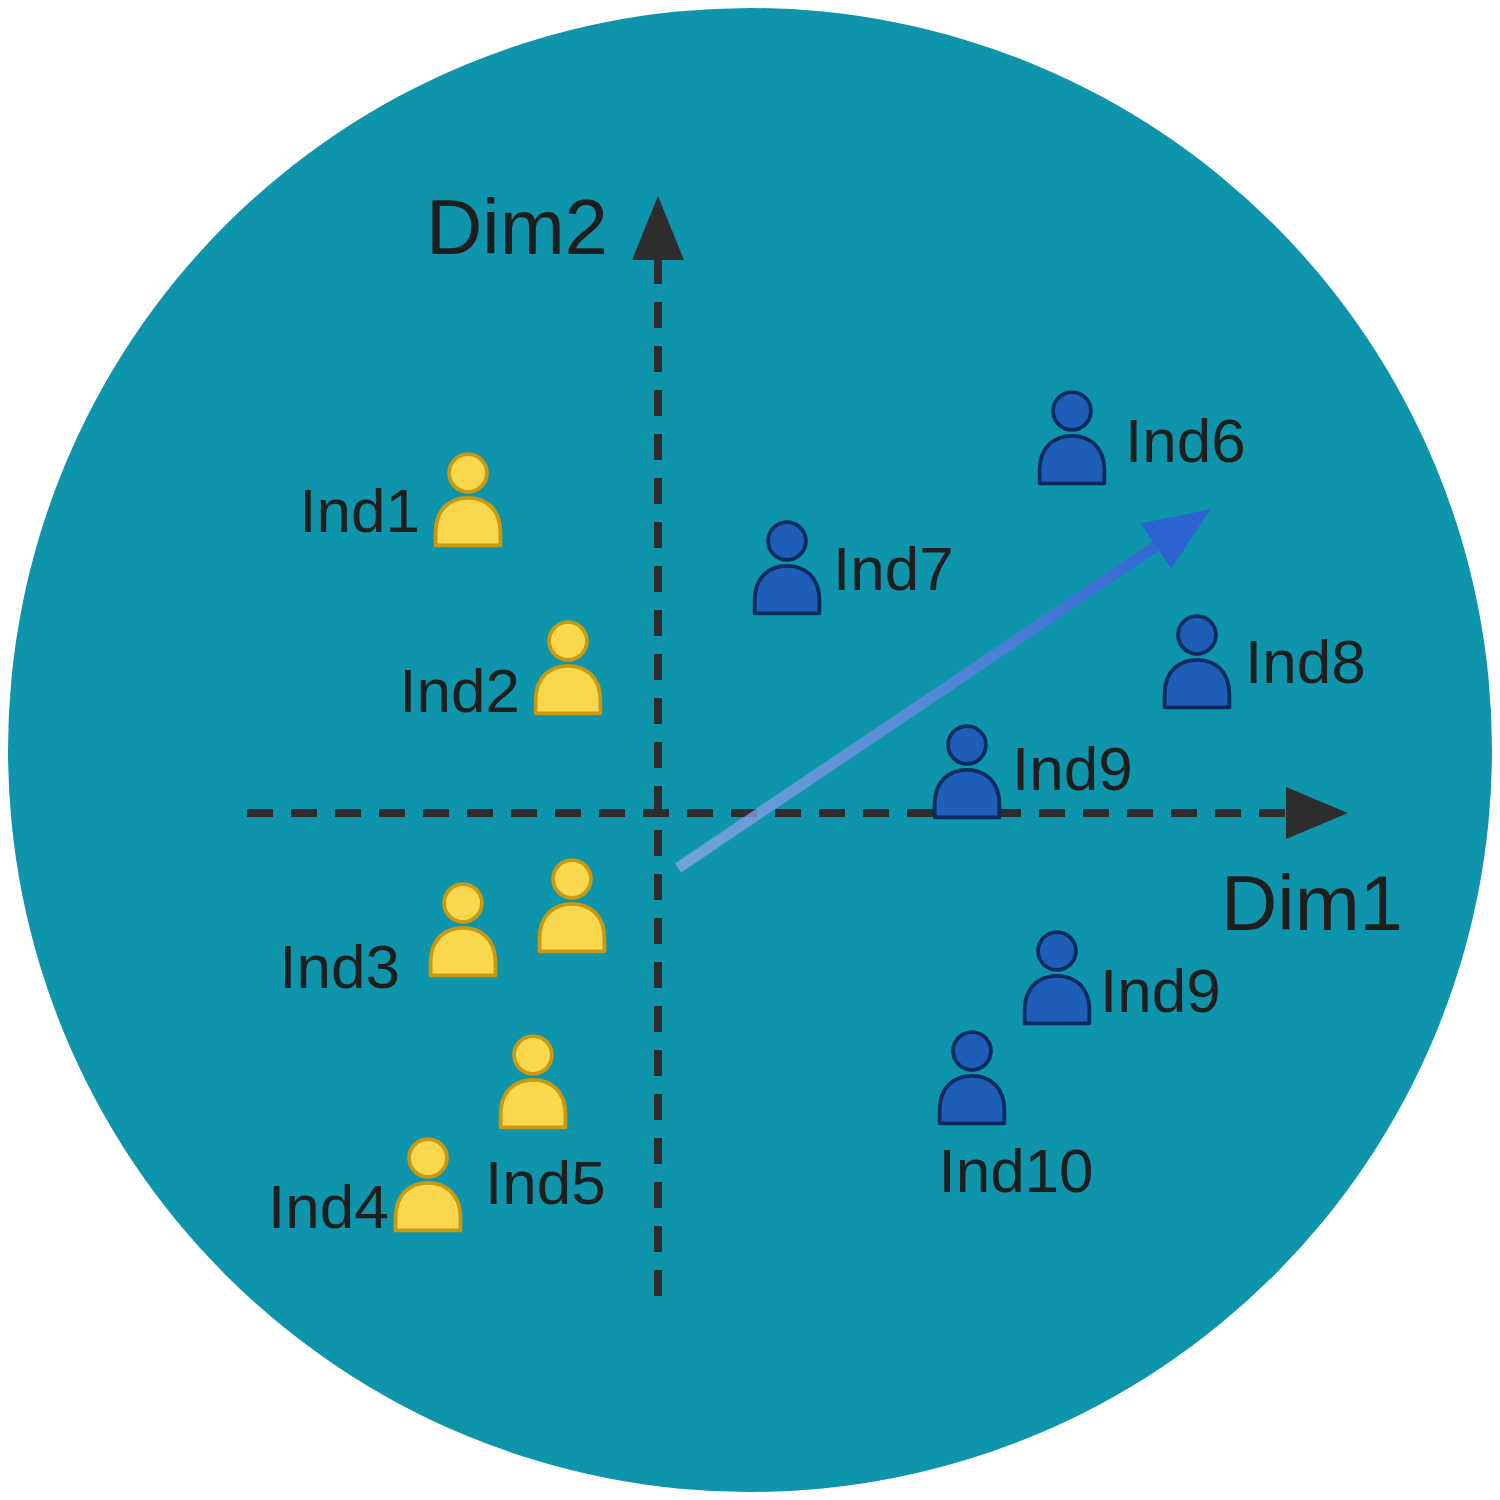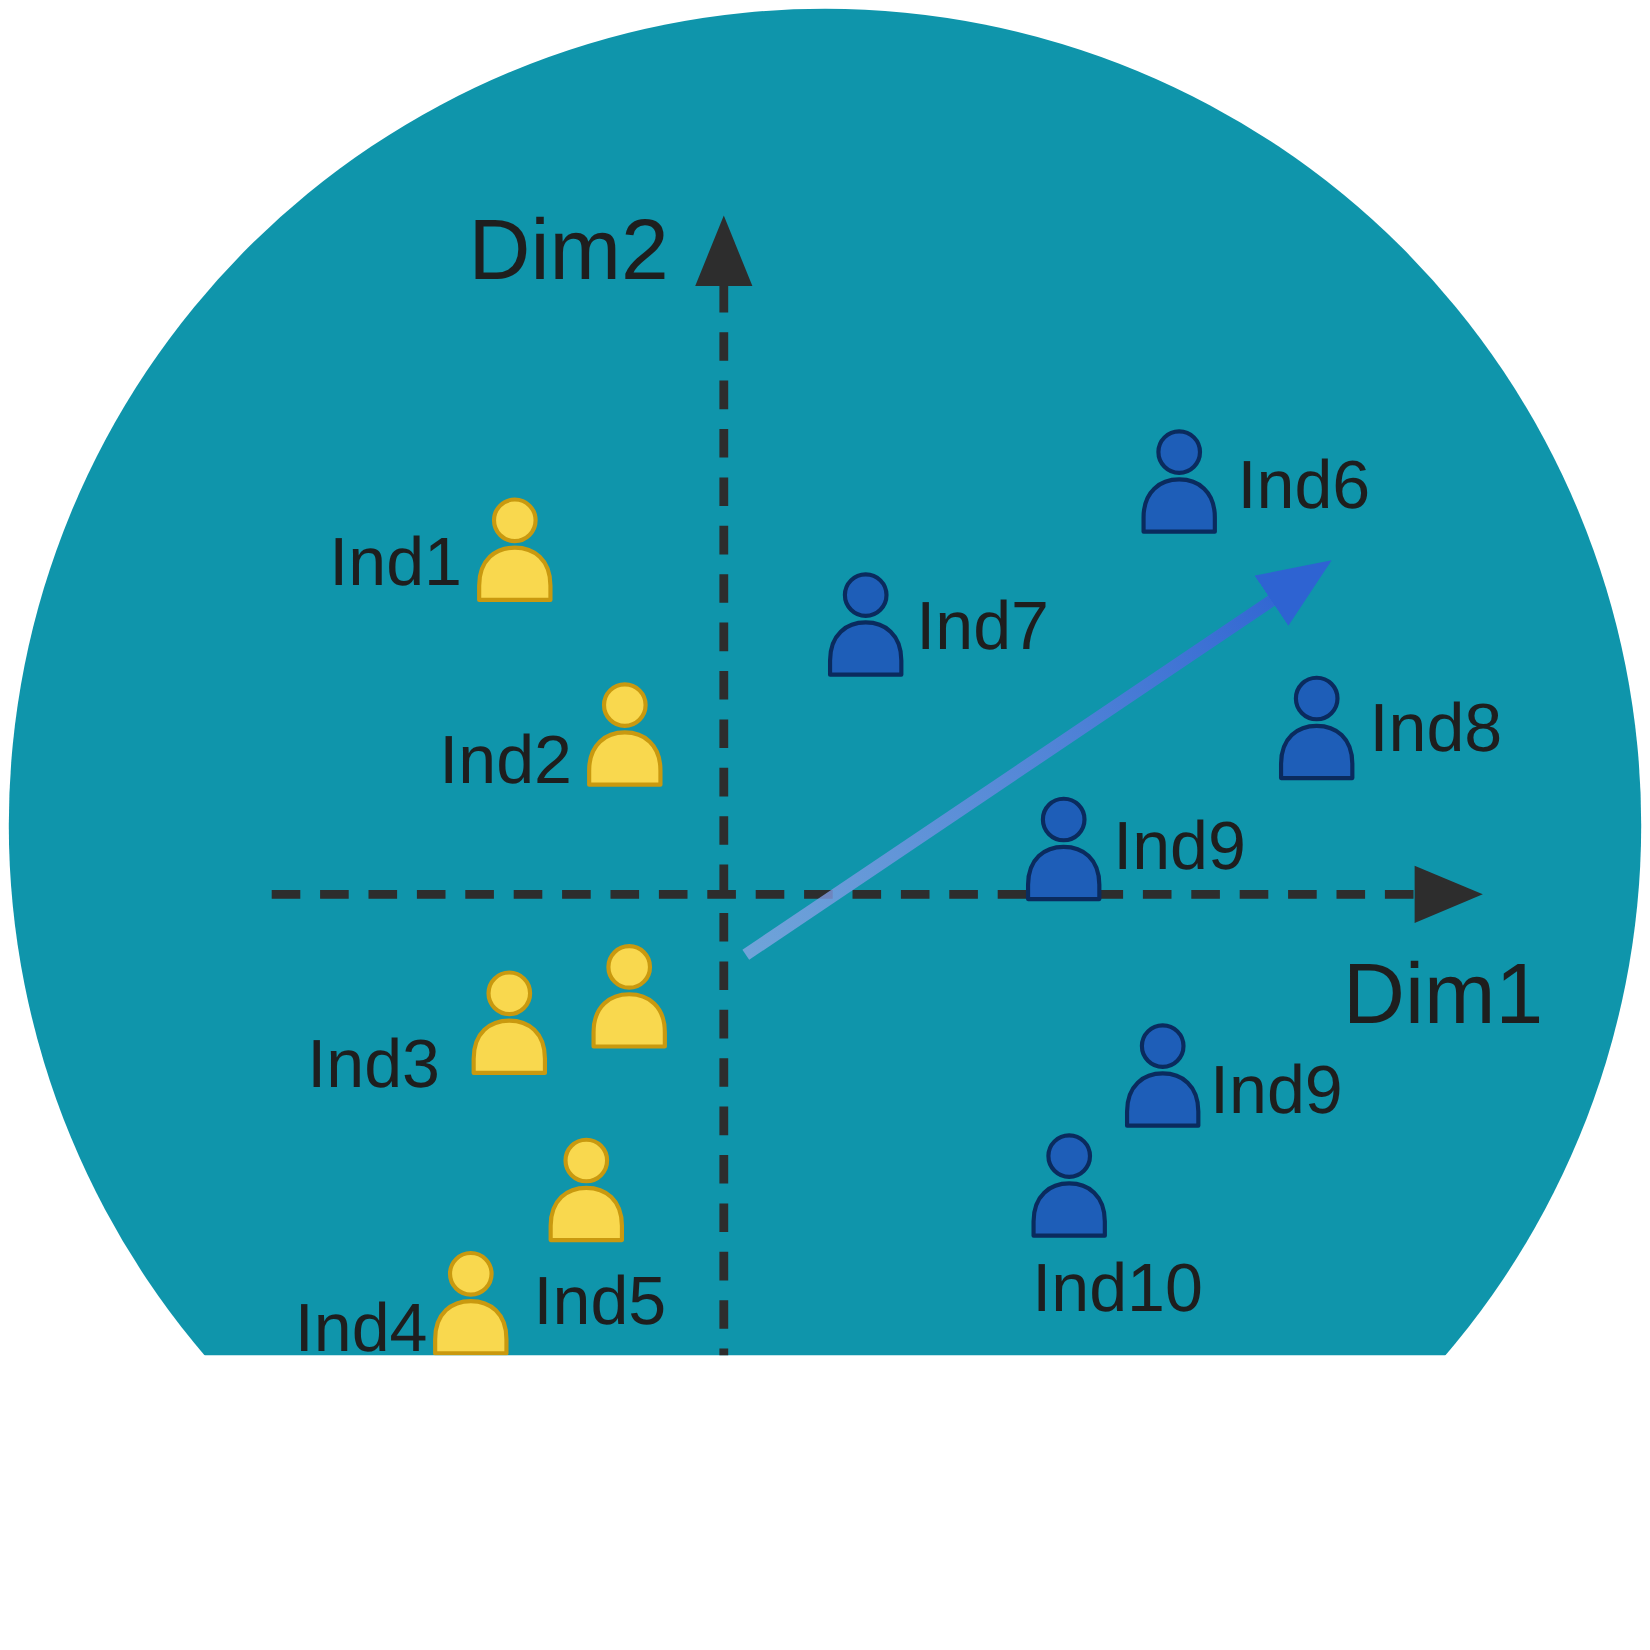--- a/index.html
+++ b/index.html
@@ -2,21 +2,21 @@
 <html><head>
 <meta charset="utf-8">
 <style>
   html, body {
     margin: 0;
     padding: 0;
     background: #ffffff;
   }
   .stage {
     width: 1500px;
-    height: 1232px;
+    height: 1500px;
     position: relative;
     font-family: "Liberation Sans", sans-serif;
     border-radius: 14px;
   }
   svg { display: block; }
   text {
     font-family: "Liberation Sans", sans-serif;
     fill: #1e1e1e;
   }
   .ind-label { font-size: 62px; }

